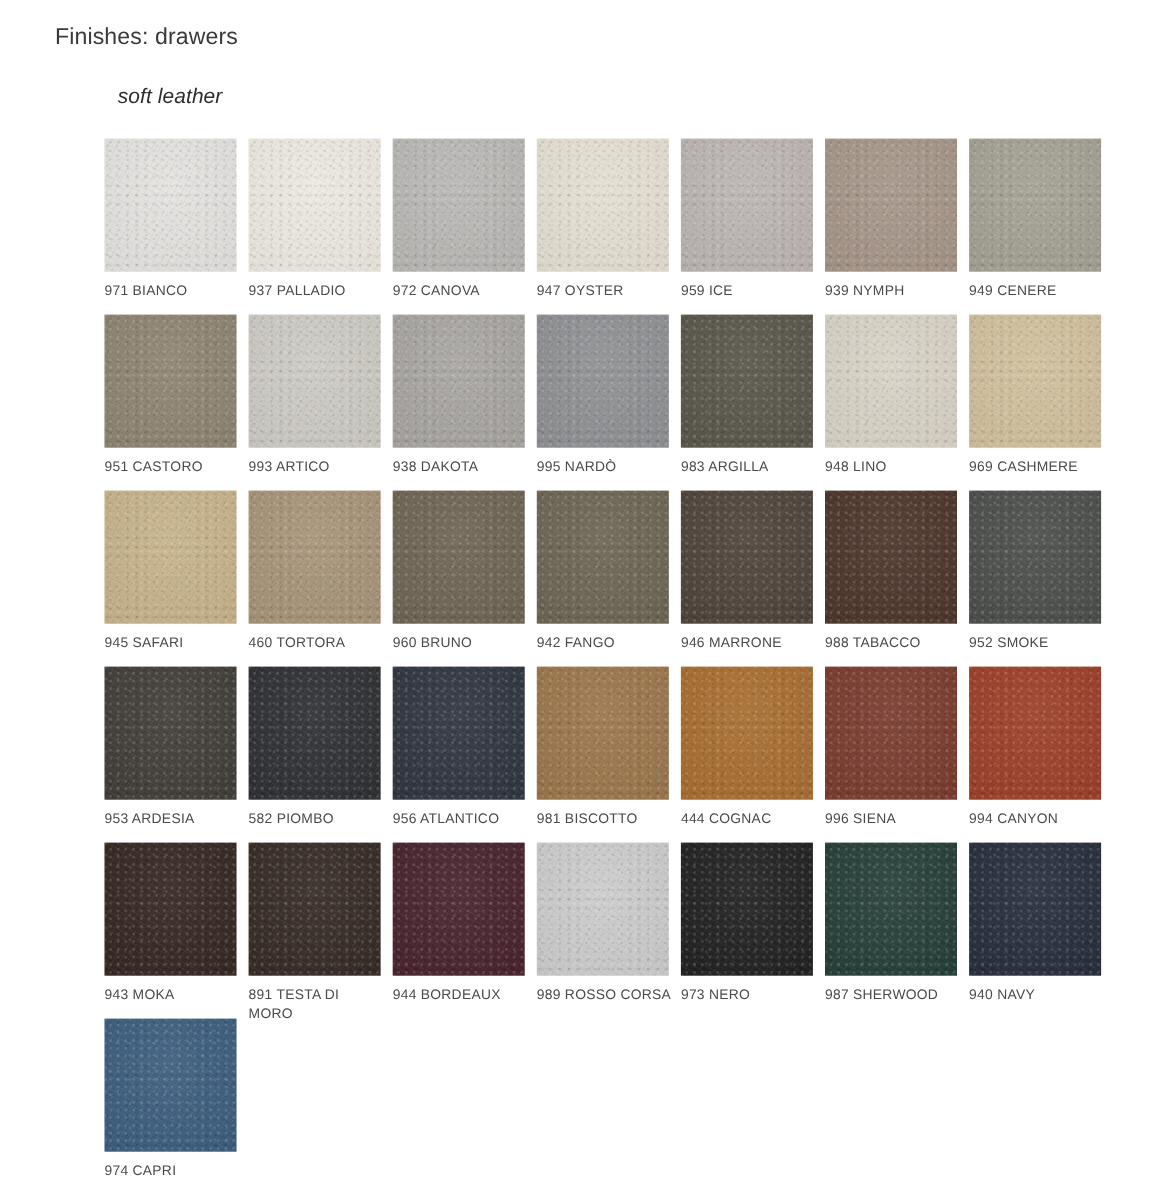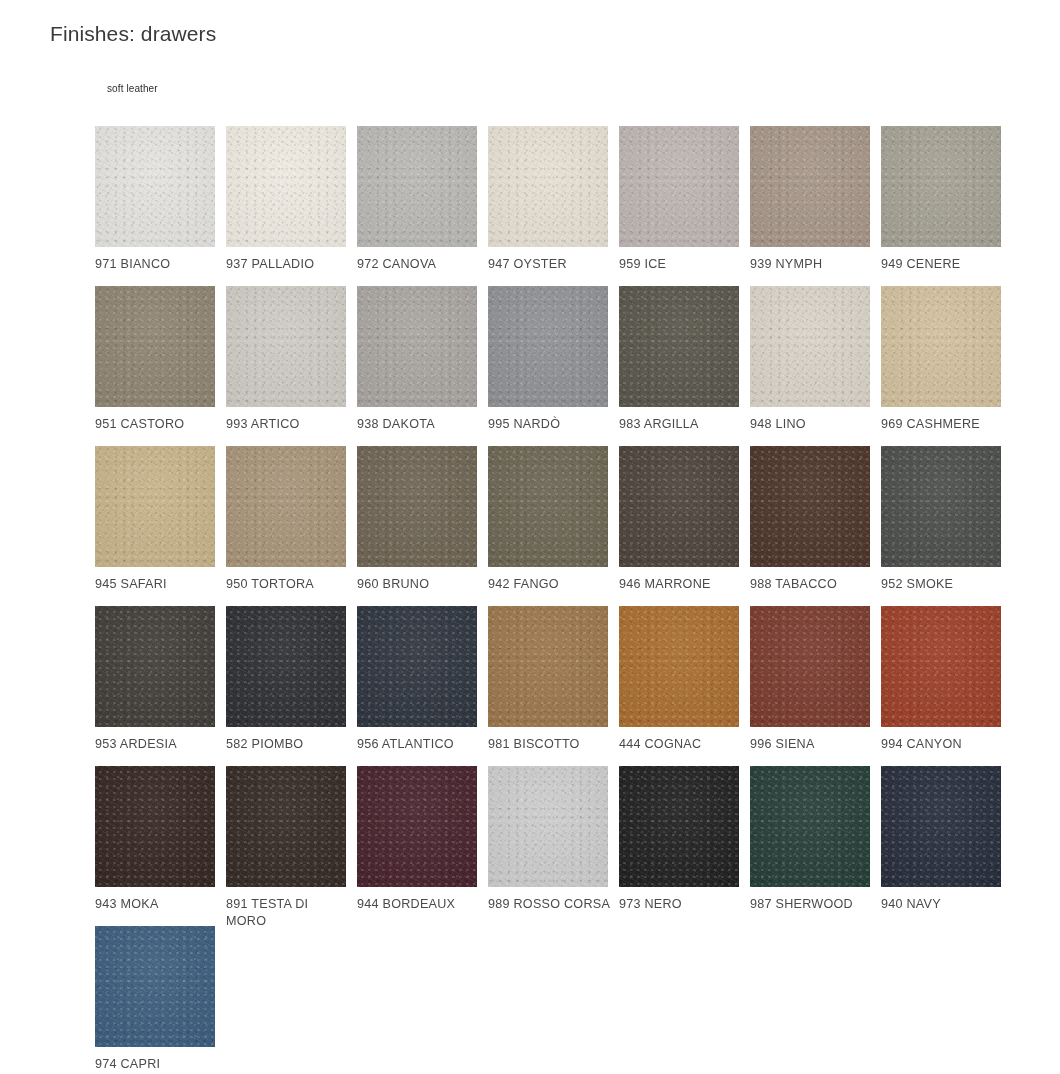--- a/index.html
+++ b/index.html
@@ -37,21 +37,22 @@
   }
 
   .material-group {
     position: absolute;
     left: 95px;
     top: 80px;
     width: 920px;
   }
 
   .group-heading {
-    font-size: 10px;
+    font-size: 19px;
+    font-style: italic;
     font-weight: 400;
     color: #2e2e2e;
     letter-spacing: 0.1px;
     margin: 0 0 13px 12px;
     height: 18px;
     line-height: 18px;
   }
 
   .swatch-grid {
     display: grid;
@@ -176,21 +177,21 @@
         <div class="swatch-cell">
           <div class="swatch-chip" style="background-color: rgb(210, 192, 156);"></div>
           <div class="swatch-label">969 CASHMERE</div>
         </div>
         <div class="swatch-cell">
           <div class="swatch-chip" style="background-color: rgb(199, 179, 137);"></div>
           <div class="swatch-label">945 SAFARI</div>
         </div>
         <div class="swatch-cell">
           <div class="swatch-chip" style="background-color: rgb(167, 147, 119);"></div>
-          <div class="swatch-label">950 TORTORA</div>
+          <div class="swatch-label">460 TORTORA</div>
         </div>
         <div class="swatch-cell">
           <div class="swatch-chip" style="background-color: rgb(109, 99, 82);"></div>
           <div class="swatch-label">960 BRUNO</div>
         </div>
         <div class="swatch-cell">
           <div class="swatch-chip" style="background-color: rgb(107, 100, 82);"></div>
           <div class="swatch-label">942 FANGO</div>
         </div>
         <div class="swatch-cell">

